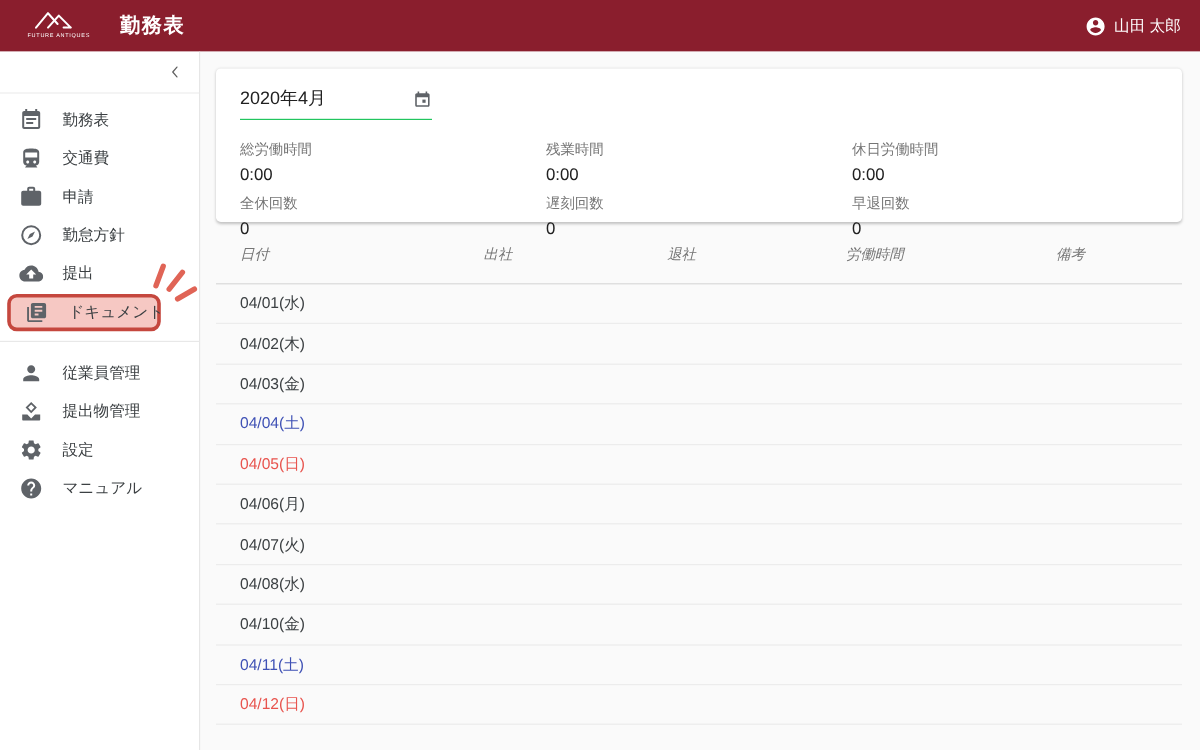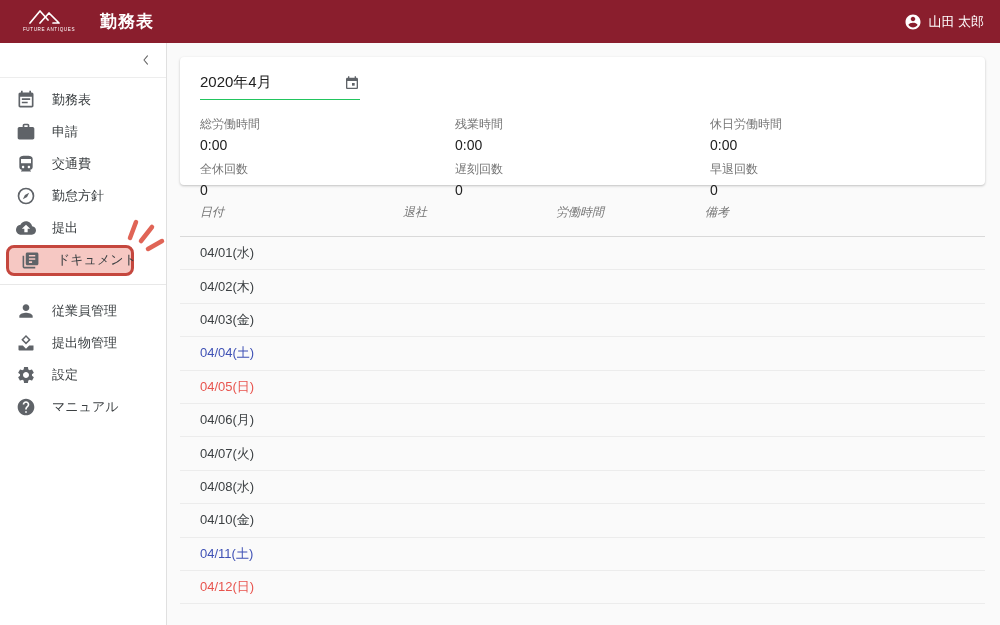--- a/index.html
+++ b/index.html
@@ -85,32 +85,32 @@
       <span class="nav-icon">
         <svg width="20" height="20" viewBox="0 0 24 24" fill="currentColor">
             <path d="M17 10H7v2h10v-2zm2-7h-1V1h-2v2H8V1H6v2H5c-1.11 0-1.99.9-1.99 2L3 19c0 1.1.89 2 2 2h14c1.1 0 2-.9 2-2V5c0-1.1-.9-2-2-2zm0 16H5V8h14v11zm-5-5H7v2h7v-2z"></path>
           </svg>
       </span>
       <span class="nav-label">勤務表</span>
     </div>
     <div class="nav-item">
       <span class="nav-icon">
         <svg width="20" height="20" viewBox="0 0 24 24" fill="currentColor">
+            <path d="M12 2C7.58 2 4 2.5 4 6v9.5C4 17.43 5.57 19 7.5 19L6 20.5v.5h12v-.5L16.5 19c1.93 0 3.5-1.57 3.5-3.5V6c0-3.5-3.58-4-8-4zM8.5 17c-.83 0-1.5-.67-1.5-1.5S7.67 14 8.5 14s1.5.67 1.5 1.5S9.33 17 8.5 17zm7 0c-.83 0-1.5-.67-1.5-1.5s.67-1.5 1.5-1.5 1.5.67 1.5 1.5-.67 1.5-1.5 1.5zm2.5-6H6V6h12v5z"></path>
+          </svg>
+      </span>
+      <span class="nav-label">交通費</span>
+    </div>
+    <div class="nav-item">
+      <span class="nav-icon">
+        <svg width="20" height="20" viewBox="0 0 24 24" fill="currentColor">
             <path d="M20 6h-4V4c0-1.11-.89-2-2-2h-4c-1.11 0-2 .89-2 2v2H4c-1.11 0-1.99.89-1.99 2L2 19c0 1.11.89 2 2 2h16c1.11 0 2-.89 2-2V8c0-1.11-.89-2-2-2zm-6 0h-4V4h4v2z"></path>
           </svg>
       </span>
       <span class="nav-label">申請</span>
-    </div>
-    <div class="nav-item">
-      <span class="nav-icon">
-        <svg width="20" height="20" viewBox="0 0 24 24" fill="currentColor">
-            <path d="M12 2C7.58 2 4 2.5 4 6v9.5C4 17.43 5.57 19 7.5 19L6 20.5v.5h12v-.5L16.5 19c1.93 0 3.5-1.57 3.5-3.5V6c0-3.5-3.58-4-8-4zM8.5 17c-.83 0-1.5-.67-1.5-1.5S7.67 14 8.5 14s1.5.67 1.5 1.5S9.33 17 8.5 17zm7 0c-.83 0-1.5-.67-1.5-1.5s.67-1.5 1.5-1.5 1.5.67 1.5 1.5-.67 1.5-1.5 1.5zm2.5-6H6V6h12v5z"></path>
-          </svg>
-      </span>
-      <span class="nav-label">交通費</span>
     </div>
     <div class="nav-item">
       <span class="nav-icon">
         <svg width="20" height="20" viewBox="0 0 24 24">
             <circle cx="12" cy="12" r="9" fill="none" stroke="currentColor" stroke-width="2"></circle>
             <path d="M15.8 8.2 L10.7 10.7 L8.2 15.8 L13.3 13.3 Z" fill="currentColor"></path>
           </svg>
       </span>
       <span class="nav-label">勤怠方針</span>
     </div>
@@ -208,20 +208,21 @@
         <div class="stat-value">0:00</div>
         <div class="stat-label">早退回数</div>
         <div class="stat-value">0</div>
       </div>
     </div>
   </section>
 
   <section class="table">
     <div class="thead">
       <div>日付</div>
+      <div>出社</div>
       <div>退社</div>
       <div>労働時間</div>
       <div>備考</div>
     </div>
 
     <div class="trow">
       <div class="cell-date">04/01(水)</div>
       <div></div>
       <div></div>
       <div></div>

